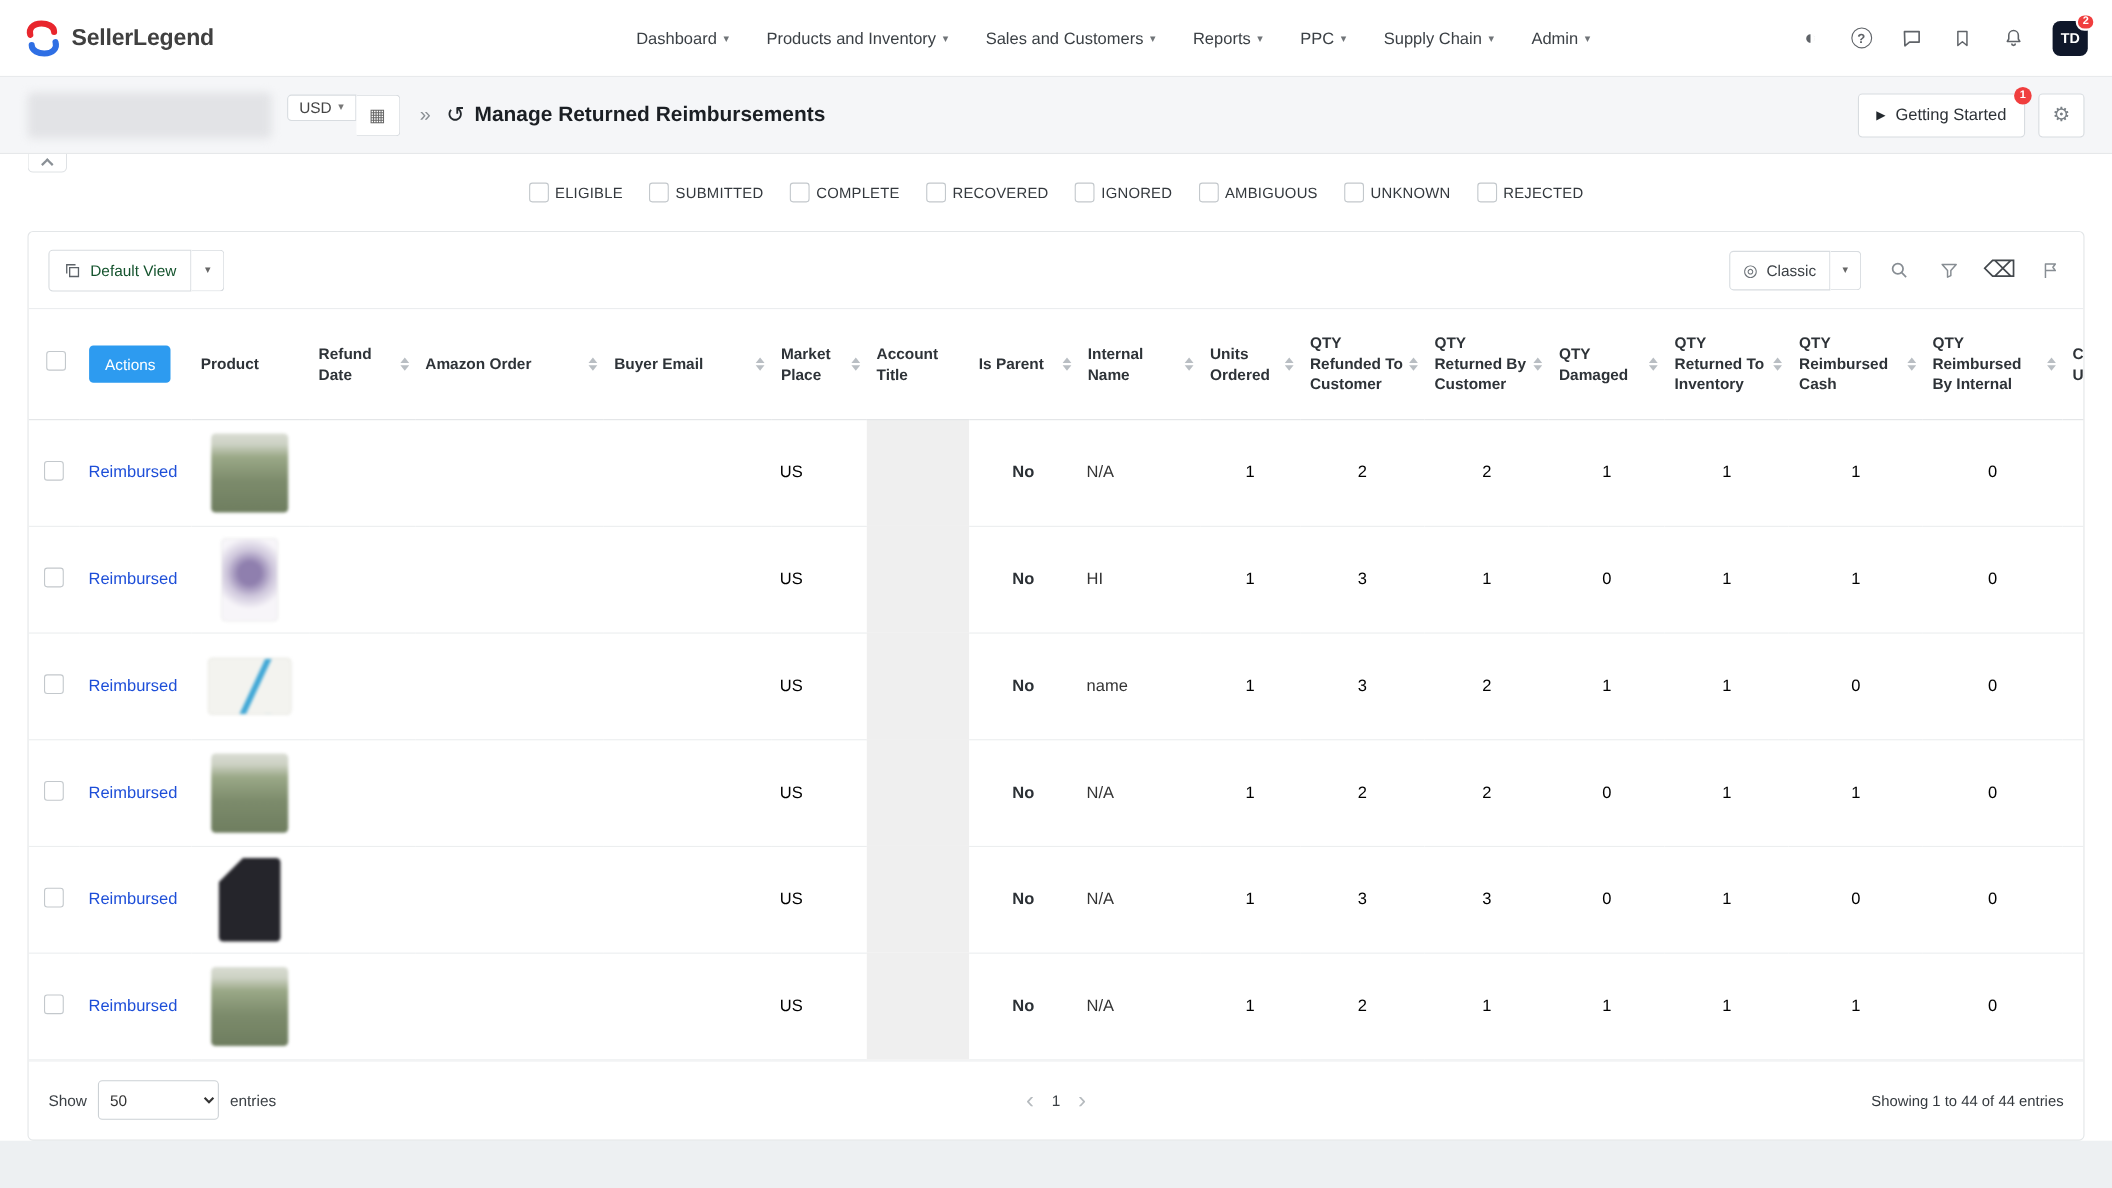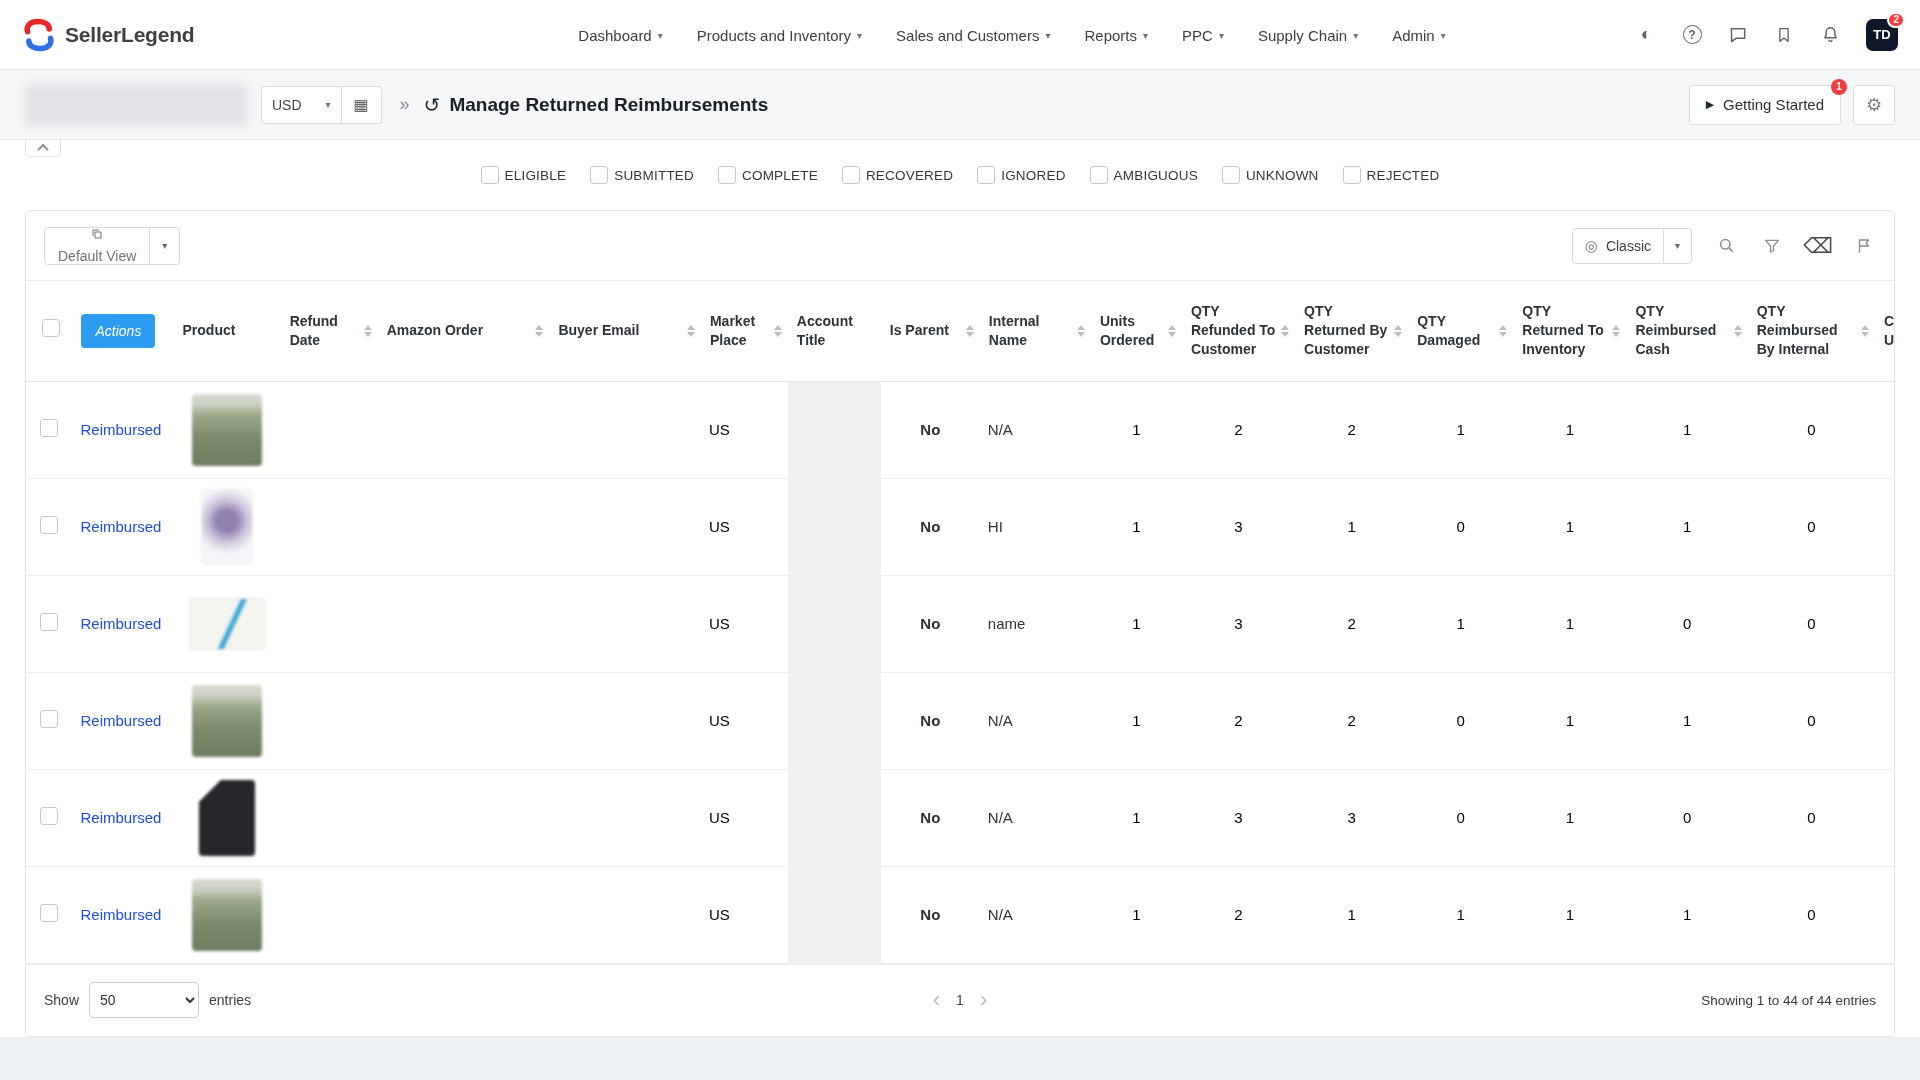--- a/index.html
+++ b/index.html
@@ -25,21 +25,21 @@
   .help-circle { width:19px; height:19px; border:1.6px solid #5f6368; border-radius:50%; font-size:12px; font-weight:700; display:flex; align-items:center; justify-content:center; color:#5f6368; }
   .avatar-wrap { position:relative; cursor:pointer; }
   .avatar { width:32px; height:32px; background:#0f172a; border-radius:7px; color:#fff; font-size:13px; font-weight:700; display:flex; align-items:center; justify-content:center; }
   .avatar-badge { position:absolute; top:-7px; right:-7px; min-width:16px; height:16px; background:#f03e3e; border-radius:8px; color:#fff; font-size:10px; font-weight:700; display:flex; align-items:center; justify-content:center; padding:0 4px; border:2px solid #fff; }
 
   
   .subheader { height:70px; background:#f5f6f8; border-bottom:1px solid #e6e8ea; display:flex; align-items:center; padding:0 25px; position:relative; }
   .account-blur { width:222px; height:42px; border-radius:5px; background:#e2e3e6; filter:blur(4px); cursor:pointer; }
   .cur-group { display:flex; margin-left:14px; }
   .btn { background:#fff; border:1px solid #d8dce0; color:#444; font-size:14px; cursor:pointer; font-family:inherit; }
-  .usd-btn { height:38px; padding:4px 10px; border-radius:4px 0 0 4px; display:flex; align-items:center; gap:24px; }
+  .usd-btn { height:24px; padding:4px 10px; border-radius:4px 0 0 4px; display:flex; align-items:center; gap:6px; }
   .usd-btn .gi-caret { font-size:10px; color:#777; }
   .calc-btn { height:38px; width:40px; border-left:none; border-radius:0 4px 4px 0; font-size:16px; color:#666; }
   .gi-raquo.sep { margin:0 14px 0 18px; color:#8a8f94; font-size:18px; }
   .gi-refresh.ttl { color:#23282d; font-size:20px; margin-right:9px; }
   .page-title { font-size:19px; font-weight:700; color:#1b1f24; }
   .sub-right { margin-left:auto; display:flex; align-items:center; gap:12px; }
   .gs-btn { position:relative; height:40px; padding:0 16px; border-radius:4px; display:flex; align-items:center; gap:9px; font-size:15px; color:#2c3136; }
   .gs-btn .gi-play { font-size:11px; color:#24292e; }
   .gs-badge { position:absolute; top:-7px; right:-7px; min-width:16px; height:16px; background:#f03e3e; border-radius:8px; color:#fff; font-size:10px; font-weight:700; display:flex; align-items:center; justify-content:center; padding:0 4px; }
   .gear-btn { height:40px; width:42px; border-radius:4px; font-size:18px; color:#7a8086; }
@@ -51,21 +51,21 @@
 
   .filters-bar { height:70px; display:flex; align-items:center; justify-content:center; gap:24px; }
   .filter { display:flex; align-items:center; gap:6px; cursor:pointer; }
   .cb { display:inline-block; width:18px; height:18px; border:1px solid #c3c8cc; border-radius:3px; background:#fff; }
   .filter-label { font-size:13.5px; color:#33383d; letter-spacing:.2px; }
 
   
   .panel { border:1px solid #e3e6e8; border-radius:5px; background:#fff; }
   .toolbar { height:70px; display:flex; align-items:center; padding:0 18px; border-bottom:1px solid #ebedef; }
   .btn-group { display:flex; }
-  .view-btn { height:38px; padding:0 13px; border-radius:4px 0 0 4px; display:flex; align-items:center; gap:8px; font-size:14px; color:#737373;flex-direction:column; }
+  .view-btn { height:38px; padding:0 13px; border-radius:4px 0 0 4px; display:flex; align-items:center; gap:8px; font-size:14px; color:#14532d; }
   .view-caret { height:38px; width:30px; border-left:none; border-radius:0 4px 4px 0; font-size:10px; color:#666; }
   .toolbar-right { margin-left:auto; display:flex; align-items:center; gap:22px; }
   .classic-btn { height:36px; padding:0 12px; border-radius:4px 0 0 4px; display:flex; align-items:center; gap:8px; font-size:14px; color:#3c4146; }
   .classic-btn .gi-target { font-size:15px; color:#6a7076; }
   .classic-caret { height:36px; width:28px; border-left:none; border-radius:0 4px 4px 0; font-size:10px; color:#666; }
   .tool-ico { background:none; border:none; cursor:pointer; display:flex; align-items:center; justify-content:center; width:24px; height:24px; }
   .gi-clear { font-size:21px; color:#43484d; }
 
   
   .table-wrap { overflow:hidden; }
@@ -74,21 +74,21 @@
   col.w6{width:150px} col.w7{width:86px} col.w8{width:92px} col.w9{width:98px} col.w10{width:110px}
   col.w11{width:90px} col.w12{width:112px} col.w13{width:112px} col.w14{width:104px} col.w15{width:112px}
   col.w16{width:120px} col.w17{width:126px} col.w18{width:80px}
   thead th { height:100px; vertical-align:middle; text-align:left; padding:6px 6px 6px 9px; border-bottom:1px solid #e2e4e6; font-size:14px; font-weight:700; color:#2e3338; line-height:1.35; }
   .th-inner { display:flex; align-items:center; gap:5px; }
   .th-label { flex:1 1 auto; }
   .sort { display:flex; flex-direction:column; gap:2px; flex:0 0 auto; cursor:pointer; }
   .sort i { display:block; width:0; height:0; border-left:4px solid transparent; border-right:4px solid transparent; }
   .sort .up { border-bottom:5px solid #b9bec3; }
   .sort .dn { border-top:5px solid #b9bec3; }
-  .actions-btn { background:#2d9bf0; color:#fff; border:none; border-radius:4px; height:34px; padding:0 14px; font-size:14px; font-family:inherit; cursor:pointer;font-style:italic; }
+  .actions-btn { background:#2d9bf0; color:#fff; border:none; border-radius:4px; height:34px; padding:0 14px; font-size:14px; font-family:inherit; cursor:pointer; }
   tbody td { height:97px; border-bottom:1px solid #eceeef; font-size:15px; color:#333; padding:0 8px; }
   td.c-center, th.c-center { text-align:center; }
   td.bold { font-weight:700; color:#2b3035; }
   .link { color:#000000; text-decoration:none; cursor:pointer;text-align:right; }
   .action-text { color:#1d4ed8;text-align:center; }
   .thumb { display:inline-block; border-radius:4px; filter:blur(1.6px); vertical-align:middle; }
   .thumb.v-jar  { width:70px; height:72px; background:linear-gradient(180deg,#d9dcd3 0%,#ccd1c3 14%,#9aa887 30%,#7c8b6b 60%,#6e7d5f 100%); }
   .thumb.v-case { width:52px; height:76px; background:#f7f5f9; border:1px solid #ececec; background-image:radial-gradient(circle at 50% 42%, #8f7fae 0 20%, rgba(143,127,174,.4) 42%, transparent 66%); }
   .thumb.v-box  { width:76px; height:52px; background:#f3f3ef; border:1px solid #e8e8e2; background-image:linear-gradient(115deg, transparent 52%, #3fa7d6 53%, #3fa7d6 58%, transparent 59%); }
   .thumb.v-card { width:56px; height:76px; background:linear-gradient(135deg,#ffffff 0 16%, #25252b 17% 100%); }

